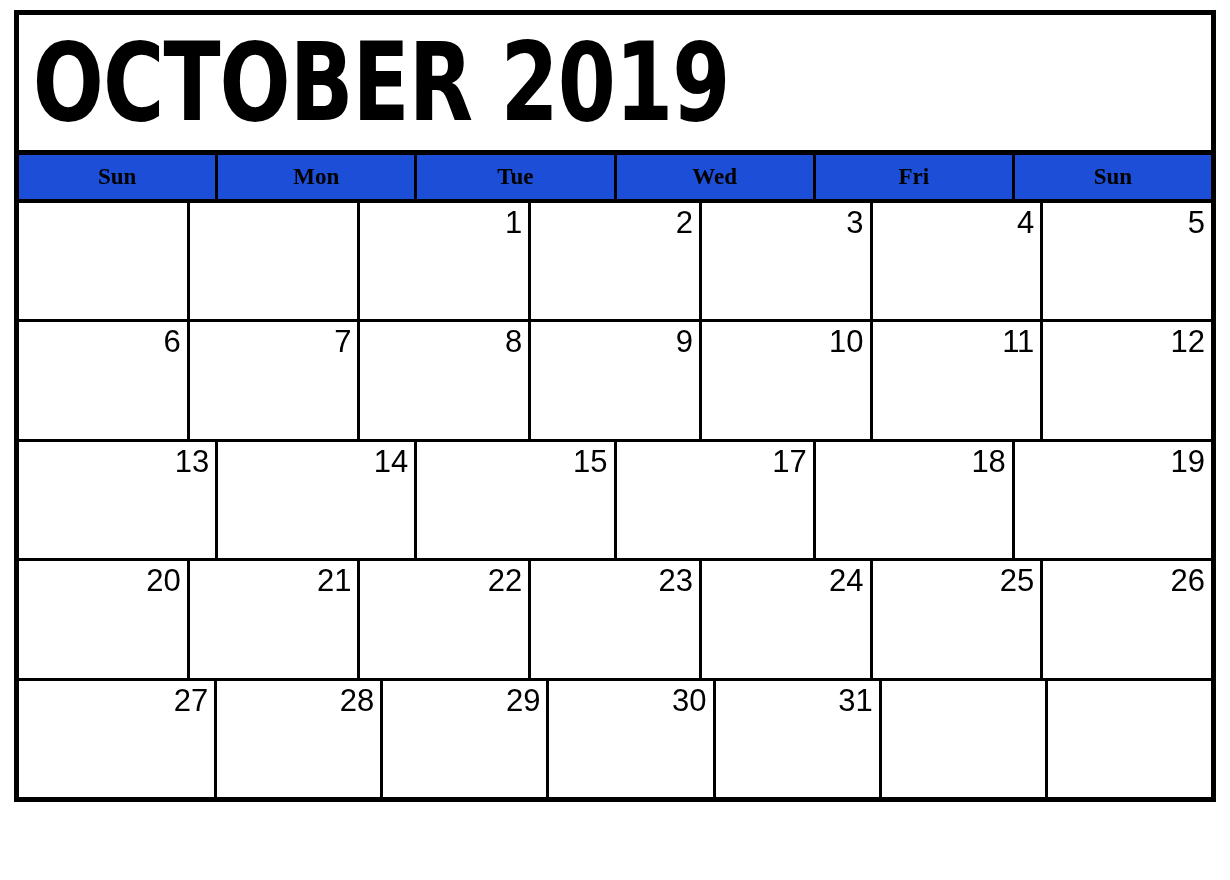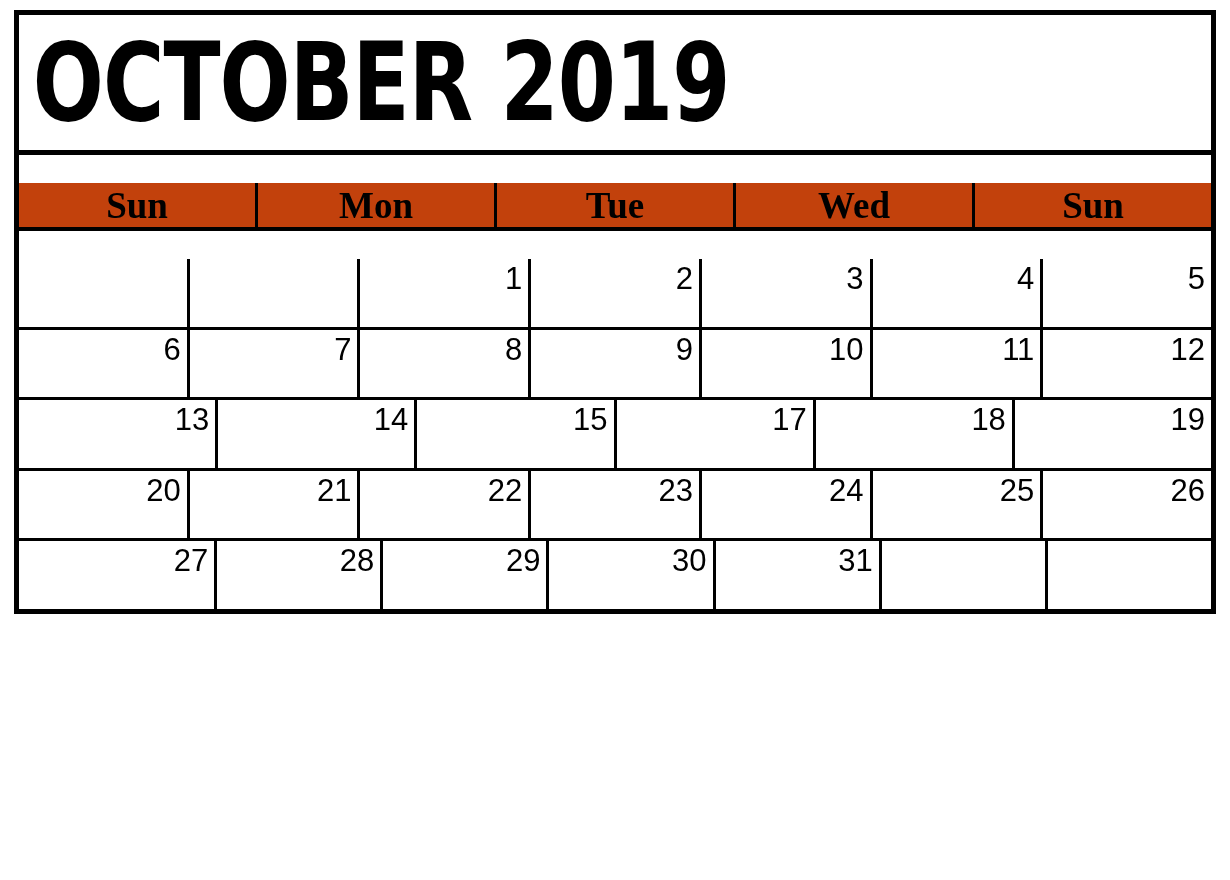--- a/index.html
+++ b/index.html
@@ -12,27 +12,26 @@
     height: 880px;
     font-family: "Liberation Sans", sans-serif;
     overflow: hidden;
   }
 
   #calendar {
     position: absolute;
     left: 14px;
     top: 10px;
     width: 1202px;
-    height: 604px;
+    height: 792px;
     border: 5px solid #000000;
     box-sizing: border-box;
     background: #ffffff;
     display: flex;
     flex-direction: column;
-    gap: 28px;
   }
 
   
   #title-bar {
     height: 140px;
     flex: 0 0 140px;
     border-bottom: 5px solid #000000;
     box-sizing: border-box;
     background: #ffffff;
     display: flex;
@@ -61,24 +60,24 @@
     border-bottom: 4px solid #000000;
     box-sizing: border-box;
   }
   .weekday-cell {
     flex: 1 1 0;
     display: flex;
     align-items: center;
     justify-content: center;
     border-right: 3px solid #000000;
     box-sizing: border-box;
-    background: #c2410c;
+    background: #1d4ed8;
     font-family: "Liberation Serif", "DejaVu Serif", serif;
     font-weight: 700;
-    font-size: 37px;
+    font-size: 23px;
     color: #000000;
   }
   .weekday-cell:last-child { border-right: none; }
 
   
   #weeks {
     flex: 1 1 auto;
     display: flex;
     flex-direction: column;
   }
@@ -127,20 +126,23 @@
     <div class="weekday-cell">
         <span>Mon</span>
       </div>
     <div class="weekday-cell">
         <span>Tue</span>
       </div>
     <div class="weekday-cell">
         <span>Wed</span>
       </div>
     <div class="weekday-cell">
+        <span>Fri</span>
+      </div>
+    <div class="weekday-cell">
         <span>Sun</span>
       </div>
   </div>
 
   <div id="weeks">
 
     <div class="week-row">
       <div class="day-cell"></div>
       <div class="day-cell"></div>
       <div class="day-cell">

